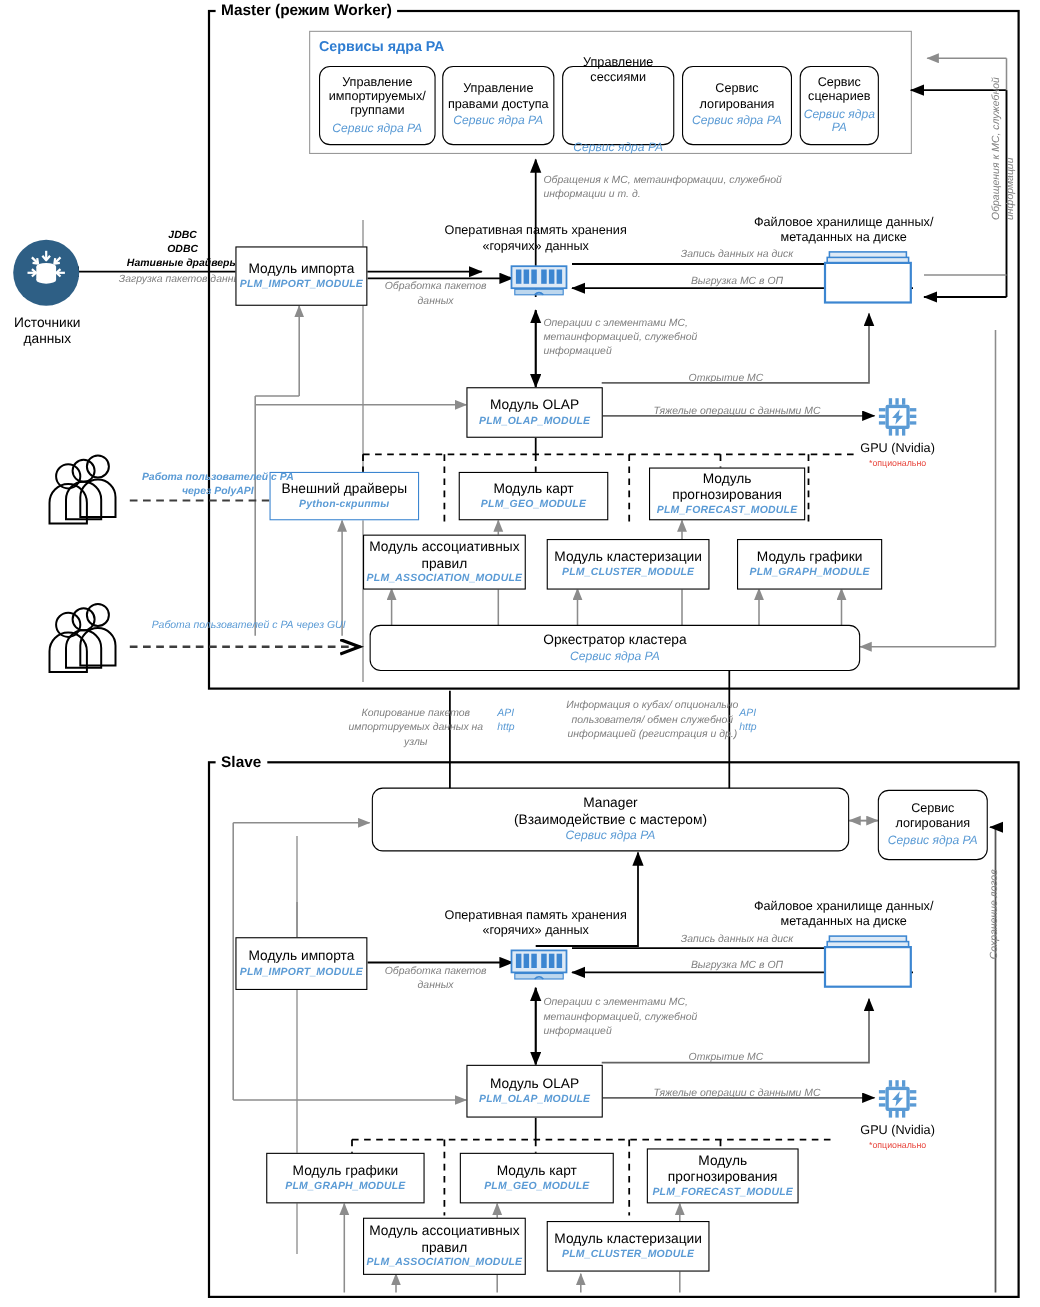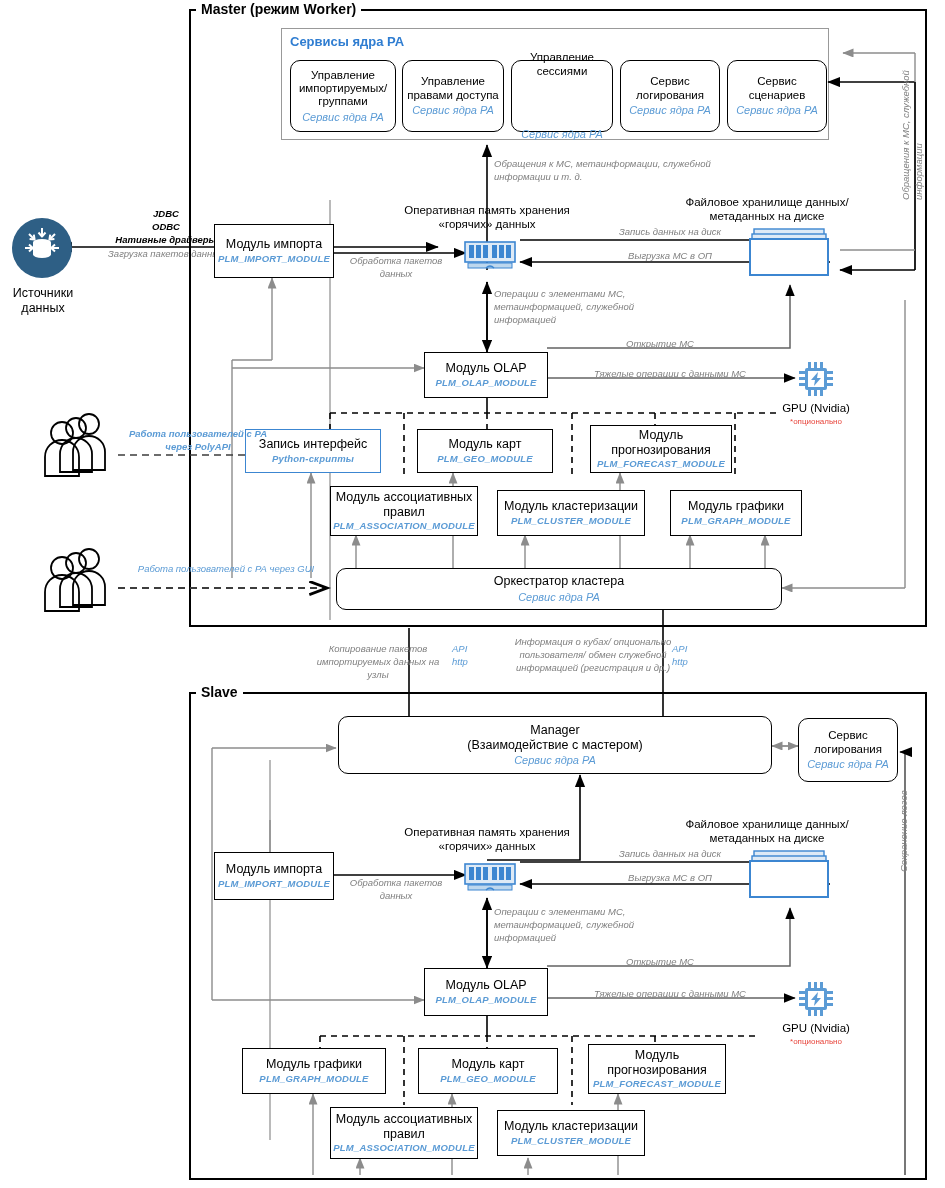--- a/index.html
+++ b/index.html
@@ -53,21 +53,21 @@
     <div class="sub norm">Сервис ядра РА</div>
   </div>
   <div class="abs box round" style="left:511px;top:60px;width:102px;height:72px;gap:48px;">
     <div class="title sm">Управление сессиями</div>
     <div class="sub norm">Сервис ядра РА</div>
   </div>
   <div class="abs box round" style="left:620px;top:60px;width:100px;height:72px;">
     <div class="title sm">Сервис логирования</div>
     <div class="sub norm">Сервис ядра РА</div>
   </div>
-  <div class="abs box round" style="left:727px;top:60px;width:100px;height:72px;">
+  <div class="abs box round" style="left:727px;top:60px;width:72px;height:72px;">
     <div class="title sm">Сервис сценариев</div>
     <div class="sub norm">Сервис ядра РА</div>
   </div>
 
   <svg style="left:0;top:0;width:945px;height:1188px;">
     <defs>
       <marker id="ab" markerWidth="9" markerHeight="9" refX="7.5" refY="3.2" orient="auto">
         <path d="M0,0 L8,3.2 L0,6.4 z" fill="#000"></path>
       </marker>
       <marker id="ag" markerWidth="9" markerHeight="9" refX="7.5" refY="3.2" orient="auto">
@@ -230,21 +230,21 @@
           <rect x="30" y="23" width="6" height="3"></rect>
       </g>
       <rect x="11" y="11" width="16" height="16" fill="#fff"></rect>
       <path d="M21,12 L14,20 L18,20 L17,26 L24,18 L20,18 z" fill="#5B9BD5"></path>
     </svg>
   </div>
   <div class="abs lbl" style="left:760px;top:402px;width:112px;">GPU (Nvidia)</div>
   <div class="abs note red" style="left:760px;top:417px;width:112px;text-align:center;">*опционально</div>
 
   <div class="abs box blue" style="left:245px;top:429px;width:136px;height:44px;">
-    <div class="title">Запись интерфейс</div>
+    <div class="title">Внешний драйверы</div>
     <div class="sub">Python-скрипты</div>
   </div>
   <div class="abs box" style="left:417px;top:429px;width:136px;height:44px;">
     <div class="title">Модуль карт</div>
     <div class="sub">PLM_GEO_MODULE</div>
   </div>
   <div class="abs box" style="left:590px;top:425px;width:142px;height:48px;">
     <div class="title">Модуль прогнозирования</div>
     <div class="sub">PLM_FORECAST_MODULE</div>
   </div>

